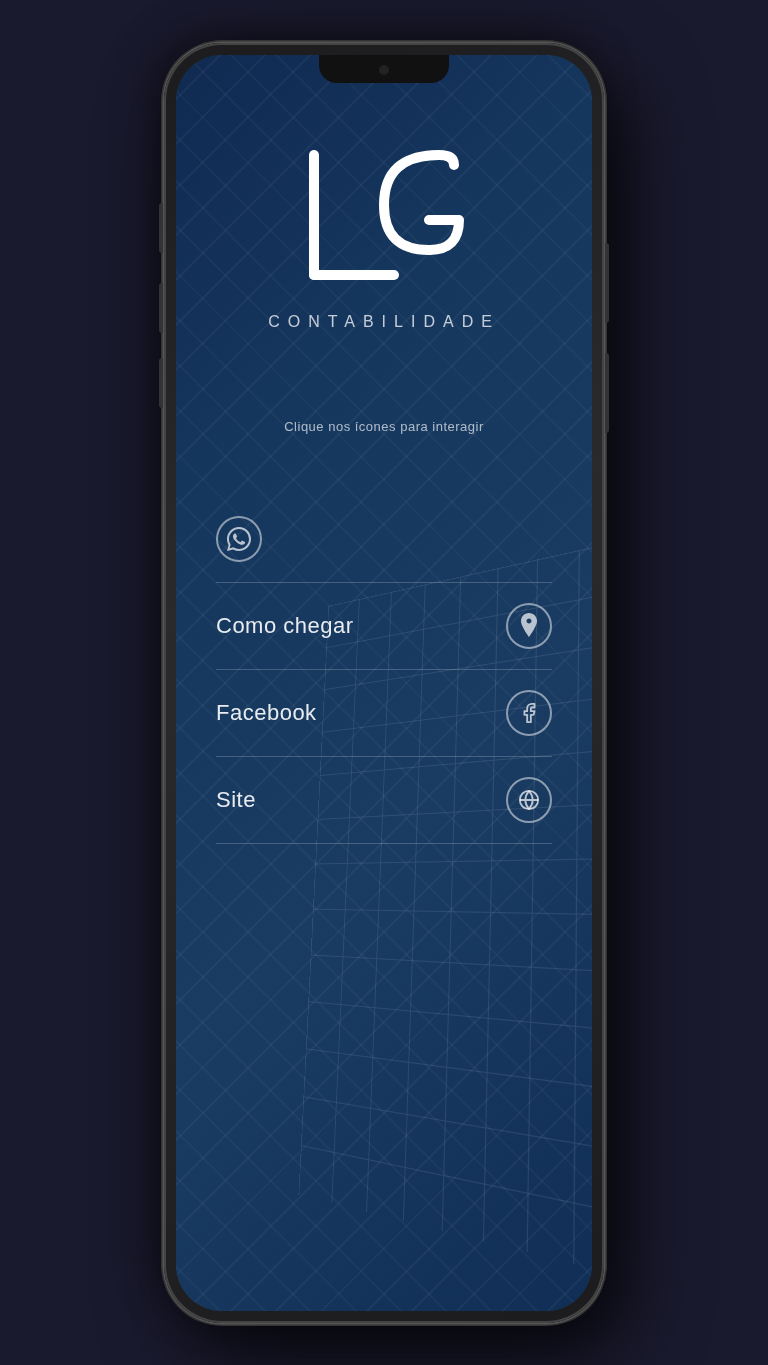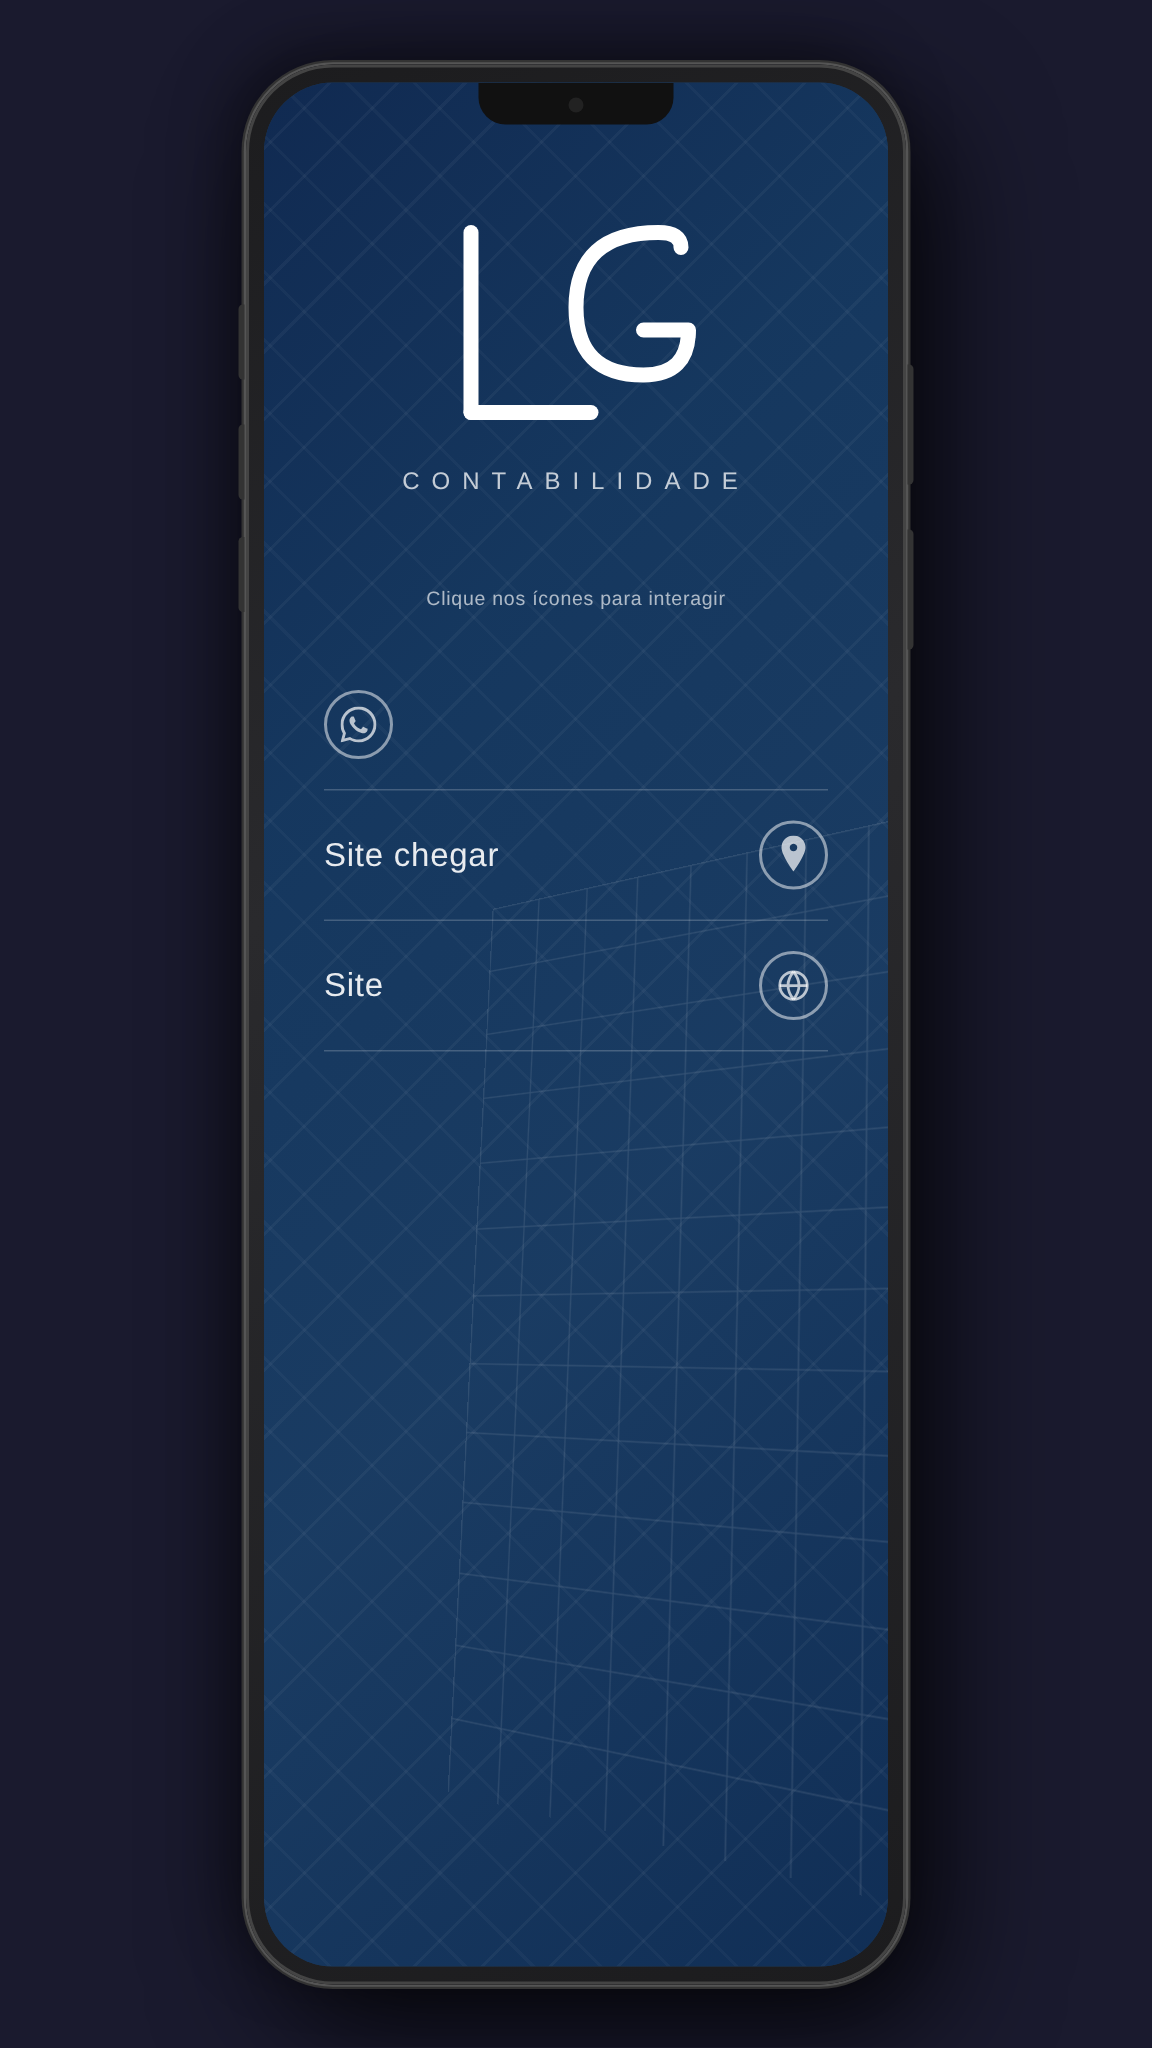--- a/index.html
+++ b/index.html
@@ -136,20 +136,21 @@
     
     .screen-content {
       position: absolute;
       inset: 0;
       display: flex;
       flex-direction: column;
       align-items: center;
       padding-top: 50px;
       padding-bottom: 40px;
       z-index: 10;
+      gap: 28px;
     }
 
     .logo-section {
       display: flex;
       flex-direction: column;
       align-items: center;
       margin-top: 30px;
       margin-bottom: 10px;
     }
 
@@ -281,29 +282,37 @@
 
         <div class="menu-item">
           <div class="menu-icon">
             <svg width="24" height="24" viewBox="0 0 24 24" fill="none" xmlns="http://www.w3.org/2000/svg">
               <path d="M20.52 3.48A11.95 11.95 0 0 0 12 0C5.37 0 0 5.37 0 12c0 2.11.55 4.16 1.6 5.97L0 24l6.18-1.62A11.94 11.94 0 0 0 12 24c6.63 0 12-5.37 12-12 0-3.21-1.25-6.22-3.48-8.52zM12 22c-1.83 0-3.62-.49-5.17-1.41l-.37-.22-3.83 1 1.02-3.71-.24-.38A9.94 9.94 0 0 1 2 12C2 6.48 6.48 2 12 2c2.67 0 5.18 1.04 7.07 2.93A9.94 9.94 0 0 1 22 12c0 5.52-4.48 10-10 10zm5.47-7.39c-.3-.15-1.77-.87-2.04-.97-.27-.1-.47-.15-.67.15-.2.3-.77.97-.94 1.17-.17.2-.35.22-.65.07-.3-.15-1.26-.46-2.4-1.48-.89-.79-1.49-1.77-1.66-2.07-.17-.3-.02-.46.13-.61.13-.13.3-.35.45-.52.15-.17.2-.3.3-.5.1-.2.05-.37-.02-.52-.07-.15-.67-1.62-.92-2.22-.24-.58-.49-.5-.67-.51-.17-.01-.37-.01-.57-.01s-.52.07-.79.37c-.27.3-1.04 1.02-1.04 2.48 0 1.46 1.07 2.87 1.22 3.07.15.2 2.1 3.2 5.08 4.49.71.31 1.26.49 1.69.63.71.22 1.36.19 1.87.12.57-.09 1.77-.72 2.02-1.42.25-.7.25-1.3.17-1.42-.07-.12-.27-.19-.57-.34z" fill="rgba(255,255,255,0.7)"></path>
             </svg>
           </div>
         </div>
 
         <div class="menu-item">
-          <span class="menu-item-label">Site chegar</span>
+          <span class="menu-item-label">Como chegar</span>
           <div class="menu-icon">
             <svg width="22" height="26" viewBox="0 0 22 26" fill="none" xmlns="http://www.w3.org/2000/svg">
               <path d="M11 0C6.58 0 3 3.58 3 8c0 5.25 8 16 8 16s8-10.75 8-16c0-4.42-3.58-8-8-8zm0 10.5c-1.38 0-2.5-1.12-2.5-2.5S9.62 5.5 11 5.5s2.5 1.12 2.5 2.5S12.38 10.5 11 10.5z" fill="rgba(255,255,255,0.7)"></path>
             </svg>
           </div>
         </div>
 
 
+        <div class="menu-item">
+          <span class="menu-item-label">Facebook</span>
+          <div class="menu-icon">
+            <svg width="22" height="22" viewBox="0 0 24 24" fill="none" xmlns="http://www.w3.org/2000/svg">
+              <path d="M18 2h-3a5 5 0 0 0-5 5v3H7v4h3v8h4v-8h3l1-4h-4V7a1 1 0 0 1 1-1h3z" stroke="rgba(255,255,255,0.7)" stroke-width="2" fill="none" stroke-linecap="round" stroke-linejoin="round"></path>
+            </svg>
+          </div>
+        </div>
 
         <div class="menu-item">
           <span class="menu-item-label">Site</span>
           <div class="menu-icon">
             <svg width="22" height="22" viewBox="0 0 24 24" fill="none" xmlns="http://www.w3.org/2000/svg">
               <circle cx="12" cy="12" r="10" stroke="rgba(255,255,255,0.7)" stroke-width="2" fill="none"></circle>
               <path d="M2 12h20M12 2c-2.5 3-4 6-4 10s1.5 7 4 10M12 2c2.5 3 4 6 4 10s-1.5 7-4 10" stroke="rgba(255,255,255,0.7)" stroke-width="2" fill="none"></path>
             </svg>
           </div>
         </div>

